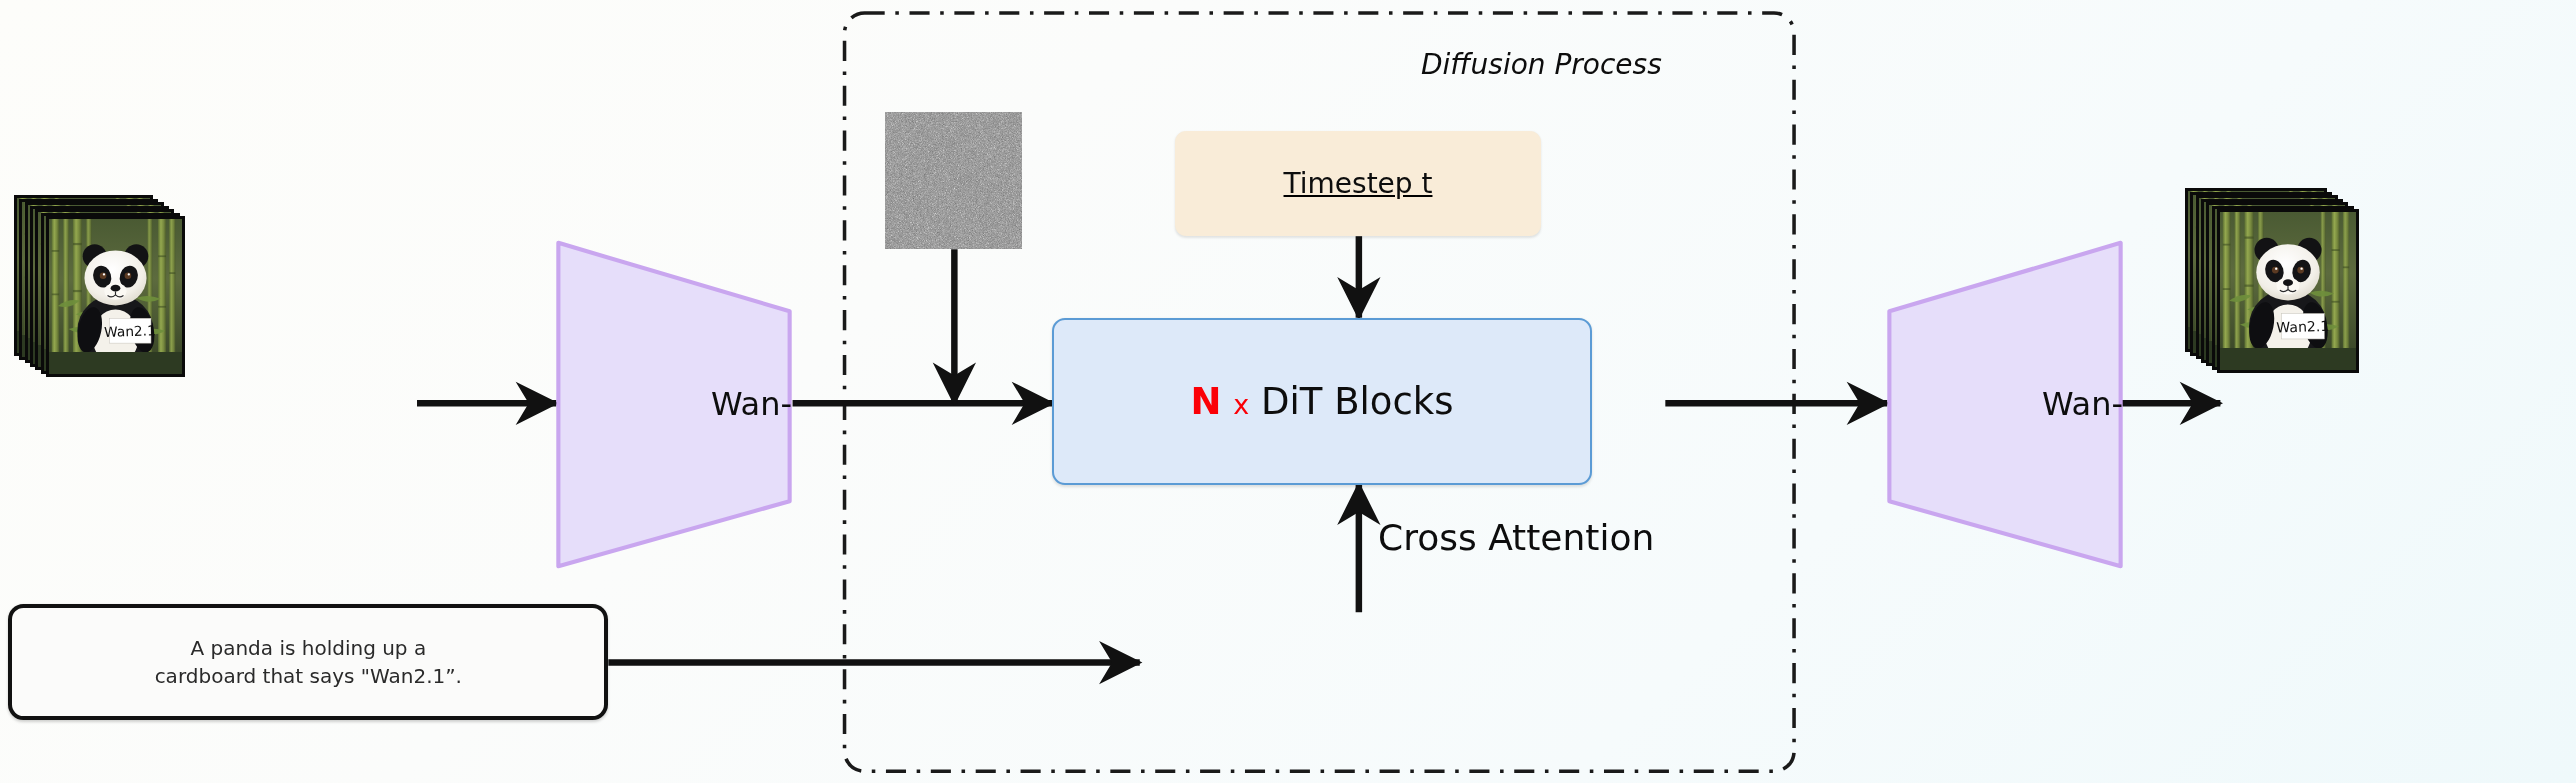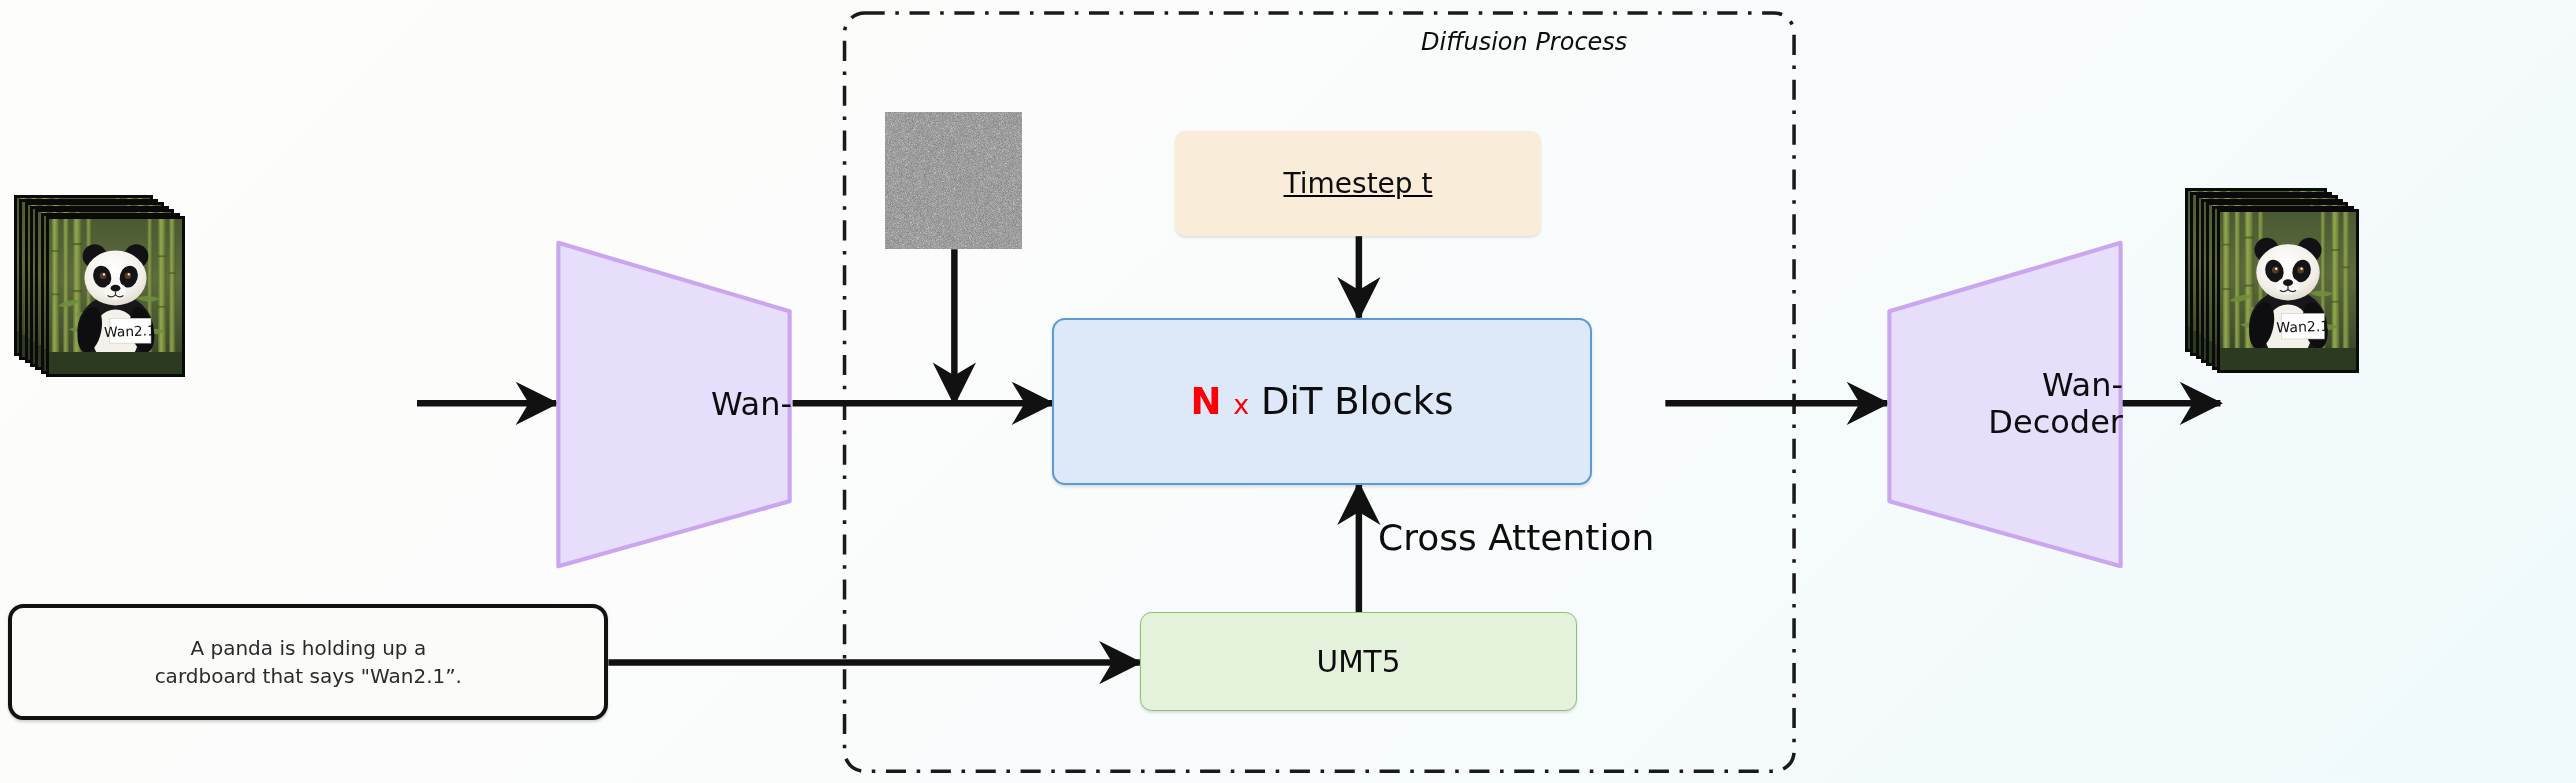--- a/index.html
+++ b/index.html
@@ -85,24 +85,25 @@
   #prompt-text {
     font-size: 20px;
     color: #2a2a2a;
     line-height: 1.42;
     white-space: pre-line;
   }
 
   
   #diffusion-label {
     position: absolute;
-    font-size: 24px;
+    font-size: 28px;
     font-style: italic;
     color: #0d0d0d;
     white-space: nowrap;
+    margin-top: 20px;
   }
   #cross-attn-label {
     position: absolute;
     font-size: 36px;
     color: #0d0d0d;
     white-space: nowrap;
     text-align: center;
   }
 
   
@@ -328,35 +329,31 @@
       <div>Wan-</div>
     </div>
   </div>
 
   <div class="trap-wrap" id="decoder-wrap" style="left:1887px; top:239px; width:236px; height:331px;">
     <svg width="236" height="331" viewBox="0 0 400 560" style="position:absolute;left:0;top:0;">
       <polygon points="4,122 396,6 396,554 4,444" fill="#e6defa" stroke="#c9a6ef" stroke-width="7" stroke-linejoin="round"></polygon>
     </svg>
     <div class="trap-label">
       <div>Wan-</div>
-      <div>Decoder</div>
     </div>
   </div>
 
   <div class="box" id="timestep-box" style="left:1175px; top:131px; width:366px; height:105px;text-decoration:underline;">
     <span id="timestep-text">Timestep t</span>
   </div>
 
   <div class="box" id="dit-box" style="left:1052px; top:318px; width:540px; height:167px;">
     <span id="dit-text"><span id="dit-n">N</span><span>&nbsp;</span><span id="dit-x">x</span><span>&nbsp;</span><span id="dit-main">DiT Blocks</span></span>
   </div>
 
-  <div class="box" id="umt5-box" style="left:1140px; top:612px; width:437px; height:99px;">
-    <span id="umt5-text">UMT5</span>
-  </div>
 
   <div class="box" id="prompt-box" style="left:8.3px; top:604px; width:600px; height:116px;">
     <span id="prompt-text">A panda is holding up a
 cardboard that says "Wan2.1”.</span>
   </div>
 
   <div id="diffusion-label" style="left:1421px; top:28px;">Diffusion Process</div>
 
   <div id="cross-attn-label" style="left:1378px; top:517px;">Cross Attention</div>
 

